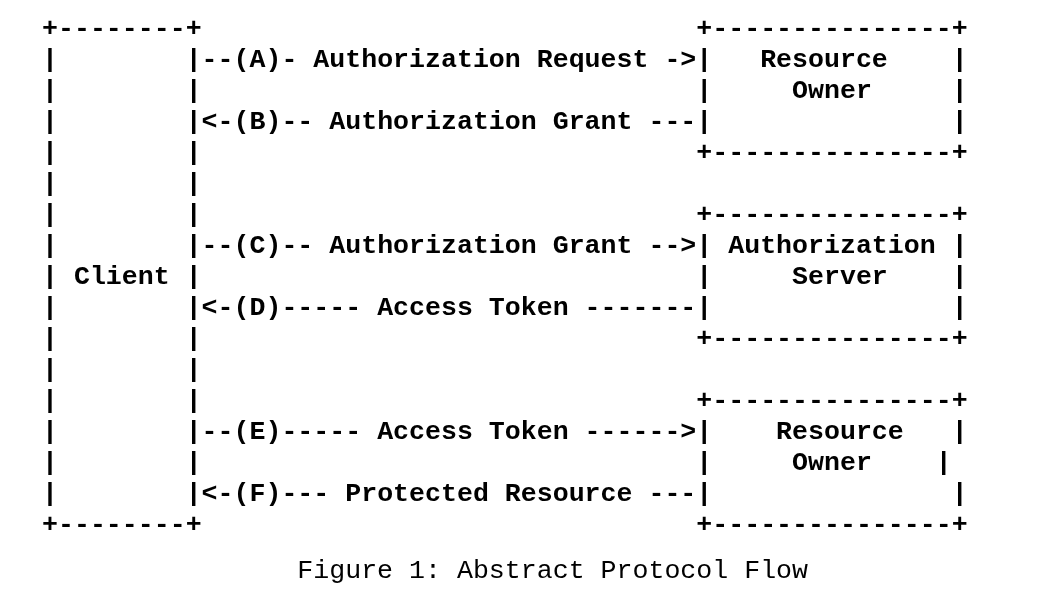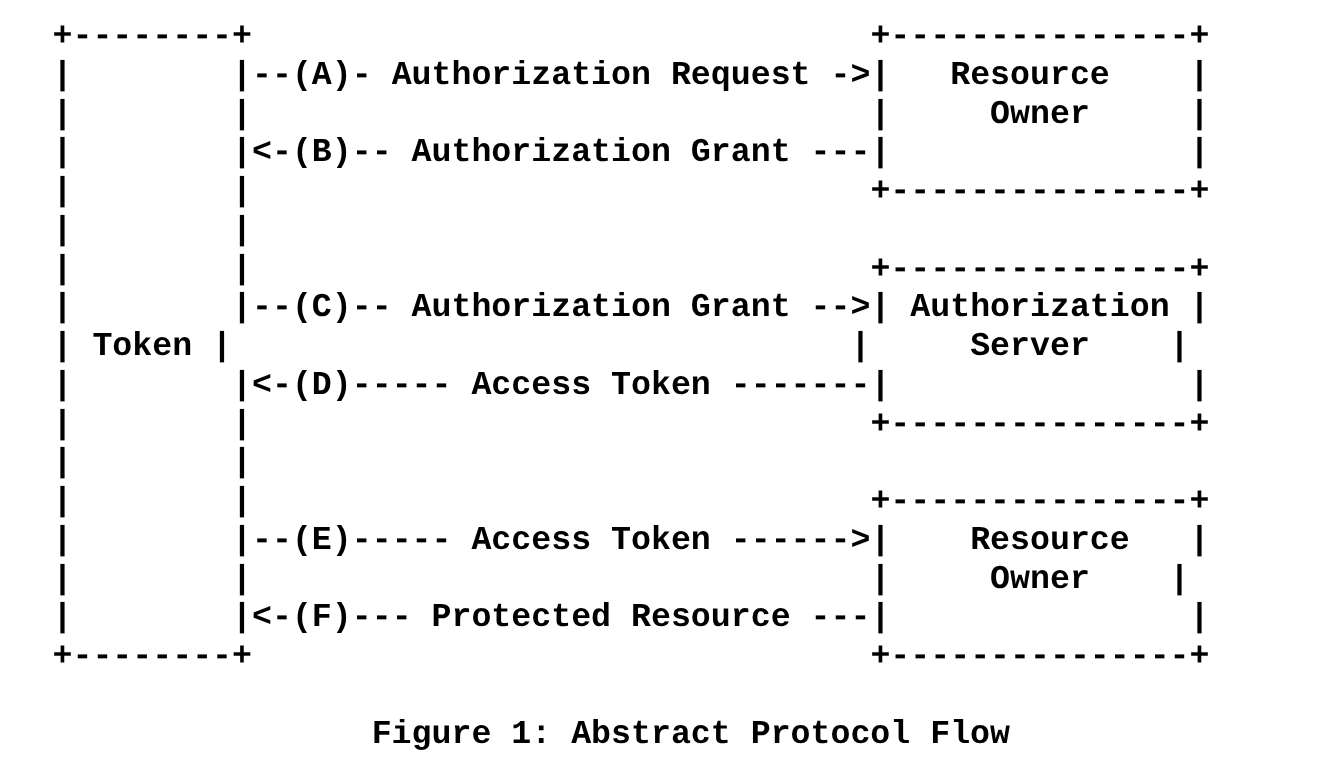--- a/index.html
+++ b/index.html
@@ -20,43 +20,43 @@
     margin: 0;
     padding: 14px 0 0 42px;
     font-family: "Liberation Mono", monospace;
     font-weight: bold;
     font-size: 26.6px;
     line-height: 31px;
     color: #000000;
     white-space: pre;
   }
   .caption {
-    margin-top: 31px;
+    margin-top: 15px;
     padding-left: calc(42px + 16ch);
     font-family: "Liberation Mono", monospace;
-    font-weight: bold;
+    font-weight: normal;
     font-size: 26.6px;
     line-height: 31px;
     color: #000000;
     white-space: pre;
   }
 </style>
 </head>
 <body>
 
 <div class="figure-wrap">
 <pre class="ascii"><span>+--------+                               +---------------+</span>
 <span>|        |--(A)- Authorization Request -&gt;|   Resource    |</span>
 <span>|        |                               |     Owner     |</span>
 <span>|        |&lt;-(B)-- Authorization Grant ---|               |</span>
 <span>|        |                               +---------------+</span>
 <span>|        |</span>
 <span>|        |                               +---------------+</span>
 <span>|        |--(C)-- Authorization Grant --&gt;| Authorization |</span>
-<span>| Token |                               |     Server    |</span>
+<span>| Client |                               |     Server    |</span>
 <span>|        |&lt;-(D)----- Access Token -------|               |</span>
 <span>|        |                               +---------------+</span>
 <span>|        |</span>
 <span>|        |                               +---------------+</span>
 <span>|        |--(E)----- Access Token ------&gt;|    Resource   |</span>
 <span>|        |                               |     Owner    |</span>
 <span>|        |&lt;-(F)--- Protected Resource ---|               |</span>
 <span>+--------+                               +---------------+</span></pre>
 <div class="caption">Figure 1: Abstract Protocol Flow</div>
 </div>

